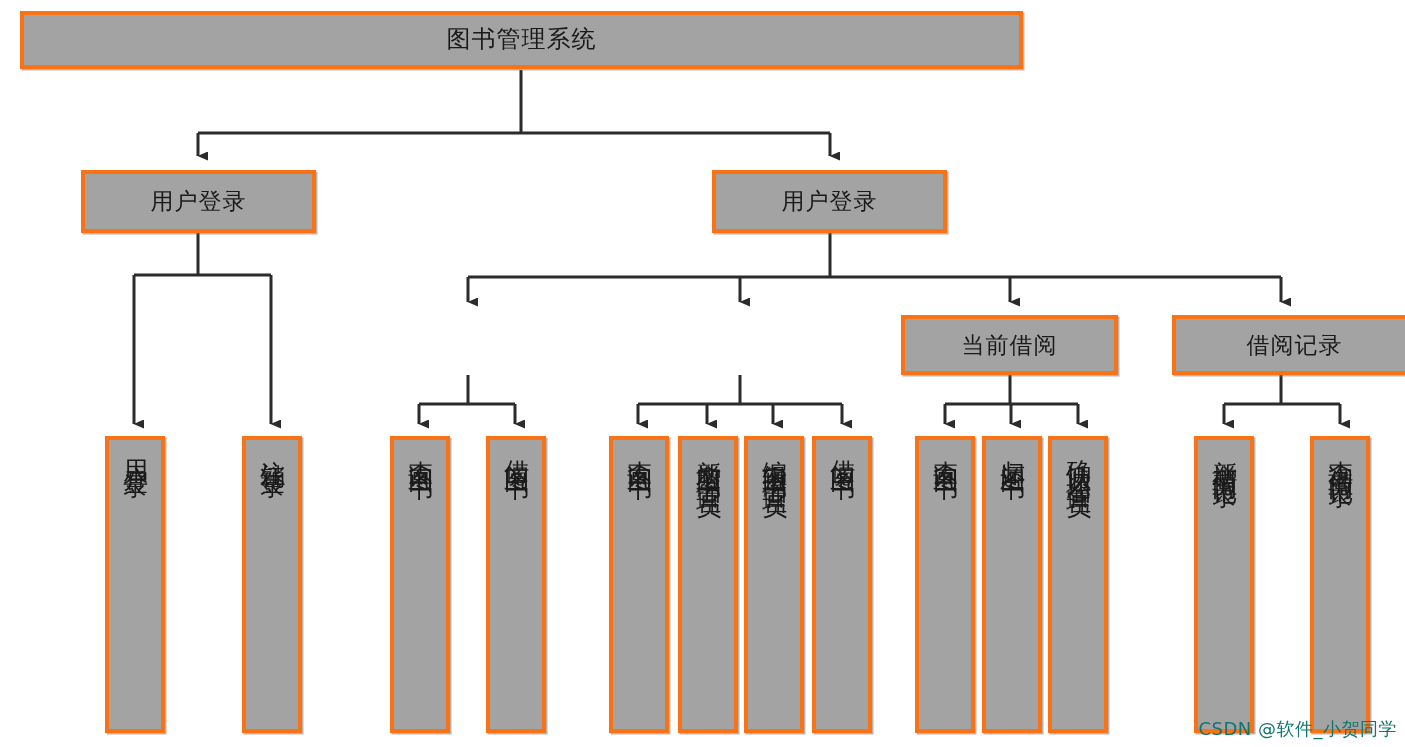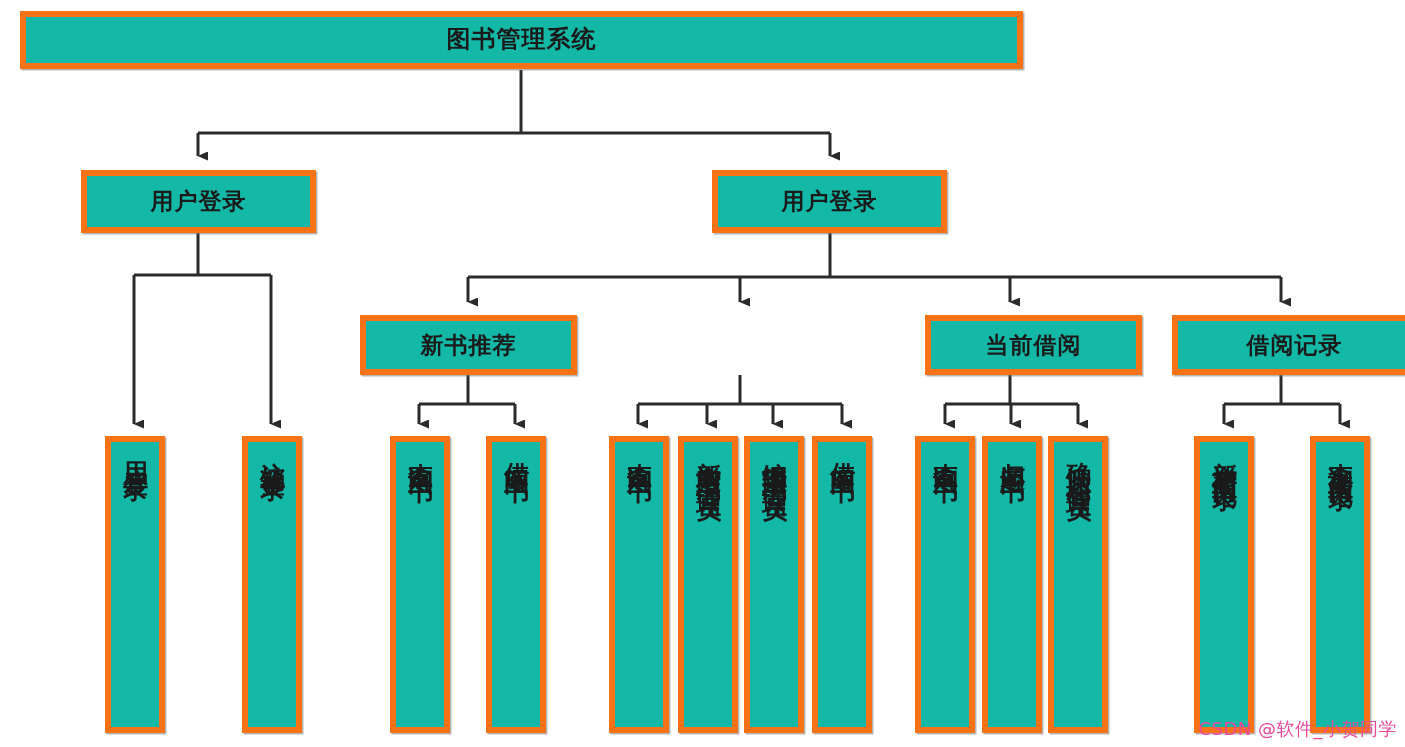--- a/index.html
+++ b/index.html
@@ -22,28 +22,27 @@
     position: absolute;
     left: 0;
     top: 0;
     width: 1405px;
     height: 747px;
     pointer-events: none;
   }
   .node {
     position: absolute;
     box-sizing: border-box;
-    background: #14b8a6;
-    border: 6px solid #f97316;
+    background: #a3a3a3;
+    border: 4px solid #f97316;
     display: flex;
     align-items: center;
     justify-content: center;
     color: #1a1a1a;
     box-shadow: 1.5px 1.5px 0 rgba(120,120,120,0.55);
-    font-weight: bold;
   }
   .node .lbl {
     display: block;
     text-align: center;
     line-height: 1.08;
   }
   
   .node.h .lbl {
     font-size: 23px;
     letter-spacing: 1px;
@@ -62,21 +61,21 @@
     line-height: 1.06;
     letter-spacing: 5px;
     margin: 0 auto;
     white-space: nowrap;
   }
   .watermark {
     position: absolute;
     right: 8px;
     bottom: 6px;
     font-size: 18px;
-    color: #ec4899;
+    color: #0f766e;
     letter-spacing: 0.5px;
     white-space: nowrap;
   }
 </style>
 </head>
 <body>
 
 <div id="canvas">
 
   <svg class="wires" viewBox="0 0 1405 747">
@@ -133,24 +132,21 @@
     <span class="lbl">图书管理系统</span>
   </div>
 
   <div class="node h" style="left:81px; top:170px; width:235px; height:63px;">
     <span class="lbl">用户登录</span>
   </div>
   <div class="node h" style="left:712px; top:170px; width:235px; height:63px;">
     <span class="lbl">用户登录</span>
   </div>
 
-  <div class="node h" style="left:360px; top:315px; width:217px; height:60px;">
-    <span class="lbl">新书推荐</span>
-  </div>
-  <div class="node h" style="left:901px; top:315px; width:217px; height:60px;margin-left:24px;">
+  <div class="node h" style="left:901px; top:315px; width:217px; height:60px;">
     <span class="lbl">当前借阅</span>
   </div>
   <div class="node h" style="left:1172px; top:315px; width:245px; height:60px;">
     <span class="lbl">借阅记录</span>
   </div>
 
   <div class="node v" style="left:105px; top:436px; width:60px; height:297px;">
     <span class="lbl">用户登录</span>
   </div>
   <div class="node v" style="left:242px; top:436px; width:60px; height:297px;">

